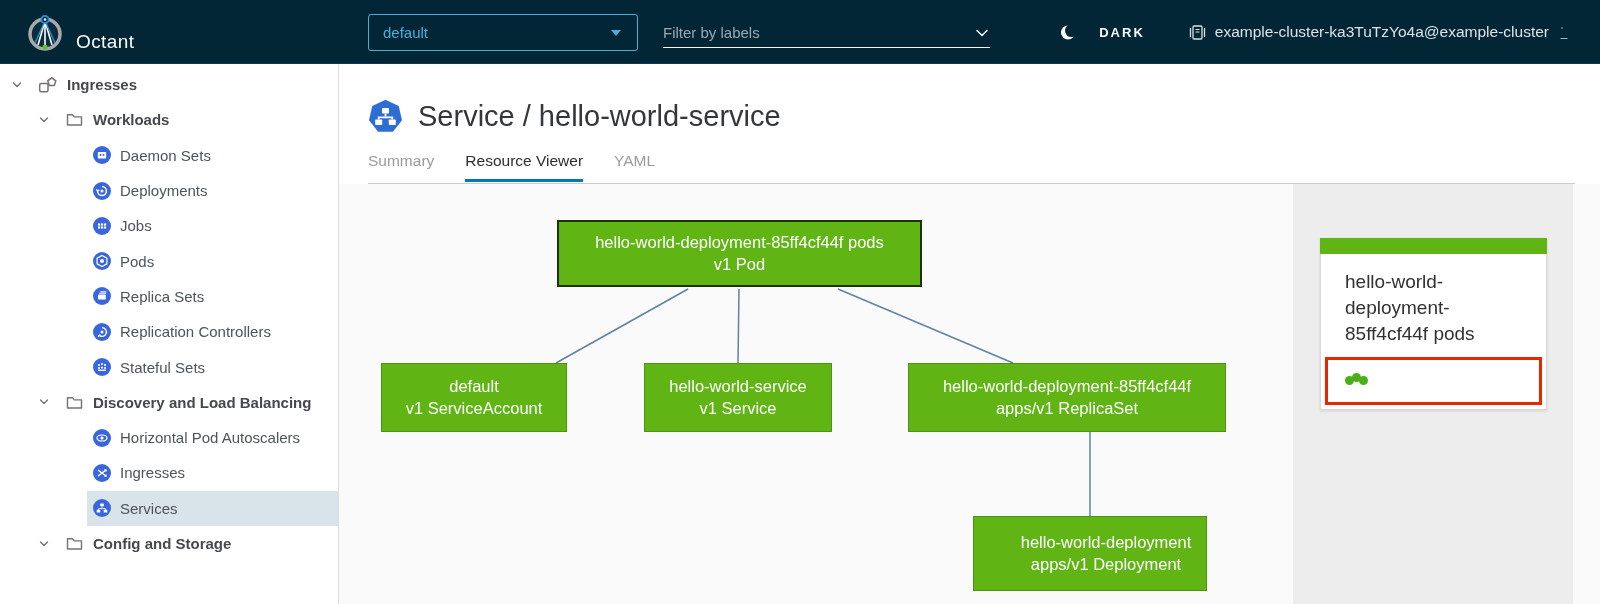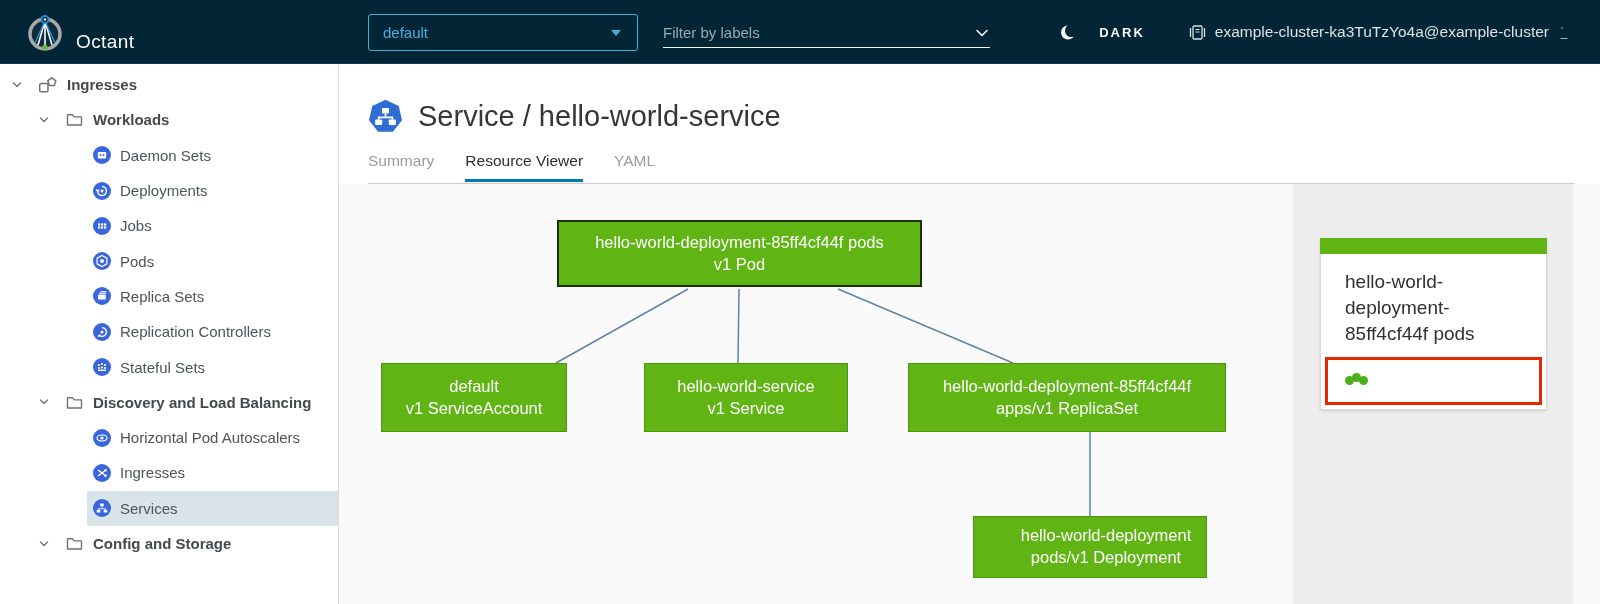--- a/index.html
+++ b/index.html
@@ -354,33 +354,33 @@
   <div class="node selected" style="left:218px; top:156px; width:365px; height:67px;">
     <span>hello-world-deployment-85ff4cf44f pods</span>
     <span>v1 Pod</span>
   </div>
 
   <div class="node" style="left:42px; top:299px; width:186px; height:69px;">
     <span>default</span>
     <span>v1 ServiceAccount</span>
   </div>
 
-  <div class="node" style="left:305px; top:299px; width:204px; height:69px;">
+  <div class="node" style="left:305px; top:299px; width:188px; height:69px;">
     <span>hello-world-service</span>
     <span>v1 Service</span>
   </div>
 
   <div class="node" style="left:569px; top:299px; width:318px; height:69px;">
     <span>hello-world-deployment-85ff4cf44f</span>
     <span>apps/v1 ReplicaSet</span>
   </div>
 
-  <div class="node" style="left:634px; top:452px; width:234px; height:62px;padding-left:32px;">
+  <div class="node" style="left:634px; top:452px; width:234px; height:75px;padding-left:32px;">
     <span>hello-world-deployment</span>
-    <span>pods/v1 Deployment</span>
+    <span>apps/v1 Deployment</span>
   </div>
 
   <div class="panel">
     <div class="mini-card">
       <div class="bar"></div>
       <div class="mc-title">hello-world-deployment-85ff4cf44f pods</div>
       <div class="mc-status" id="pod-dots"><span class="pod-dot"></span><span class="pod-dot mid"></span><span class="pod-dot"></span></div>
     </div>
   </div>
 </div>

